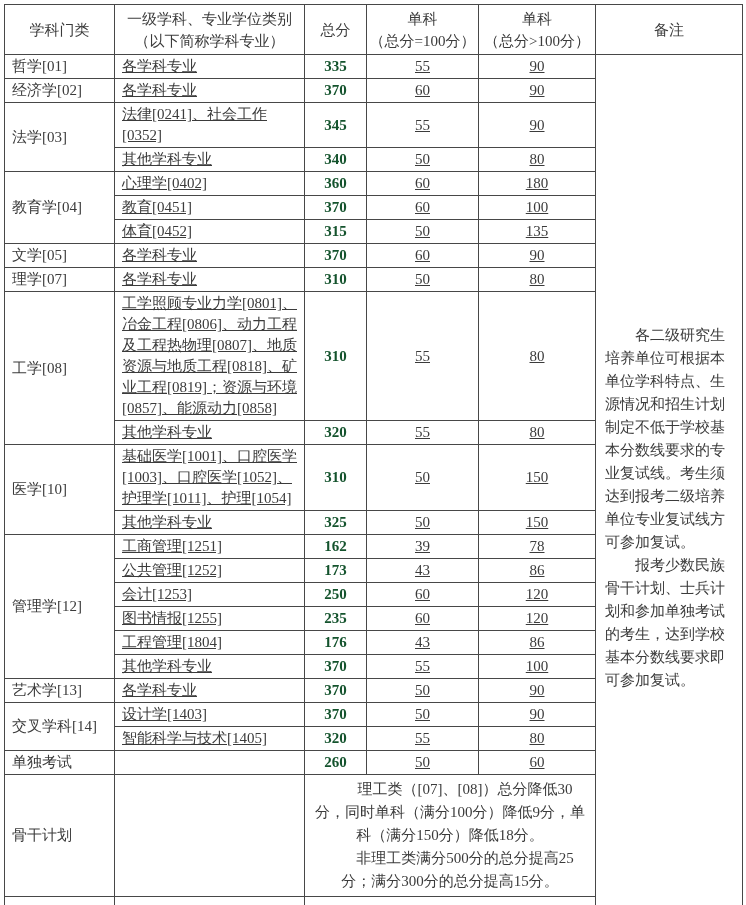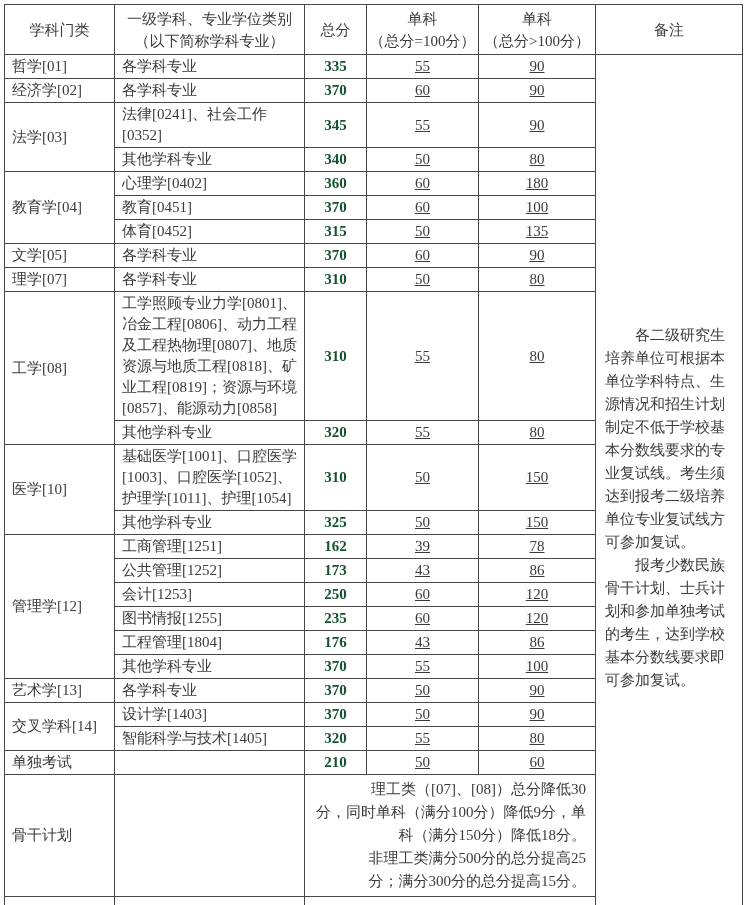--- a/index.html
+++ b/index.html
@@ -31,25 +31,25 @@
   }
   thead th {
     font-weight: normal;
     text-align: center;
     height: 50px;
     padding: 2px 2px;
   }
   thead .hline { display: block; line-height: 22px; }
   tbody tr { height: 22px; }
   td.cat   { text-align: left; padding-left: 7px; }
-  td.prog  { text-align: left; padding-left: 7px; }
+  td.prog  { text-align: left; padding-left: 7px; text-decoration: underline; }
   td.total { text-align: center; font-weight: bold; color: #14532d; }
   td.num   { text-align: center; text-decoration: underline; }
   td.merged {
-    text-align: right;
+    text-align: center;
     padding: 3px 9px;
     vertical-align: middle;
   }
   td.merged p {
     margin: 0;
     text-indent: 2em;
     line-height: 23px;
   }
   tr.tall-last { height: 64px; }
   td.remark {
@@ -245,21 +245,21 @@
         </tr>
         <tr>
           <td class="prog">智能科学与技术[1405]</td>
           <td class="total">320</td>
           <td class="num">55</td>
           <td class="num">80</td>
         </tr>
         <tr>
           <td class="cat" rowspan="1">单独考试</td>
           <td class="prog"></td>
-          <td class="total">210</td>
+          <td class="total">260</td>
           <td class="num">50</td>
           <td class="num">60</td>
         </tr>
         <tr>
           <td class="cat" rowspan="1">骨干计划</td>
           <td class="prog"></td>
           <td class="merged" colspan="3">
             <p>理工类（[07]、[08]）总分降低30分，同时单科（满分100分）降低9分，单科（满分150分）降低18分。</p>
             <p>非理工类满分500分的总分提高25分；满分300分的总分提高15分。</p>
           </td>

